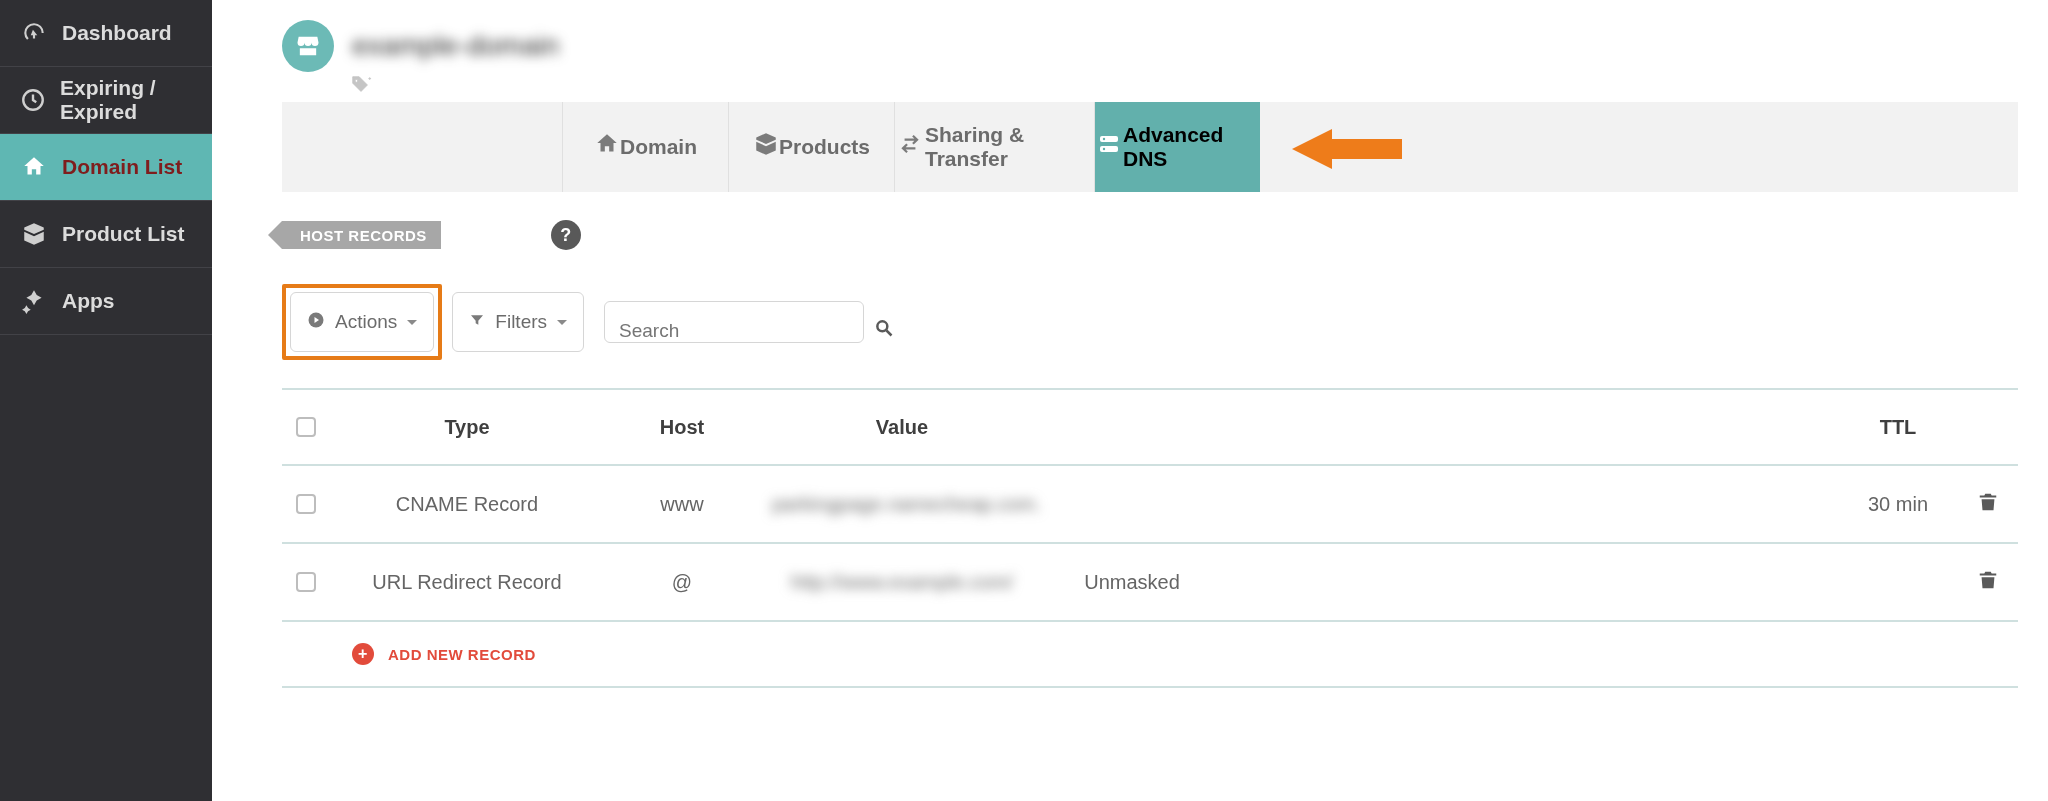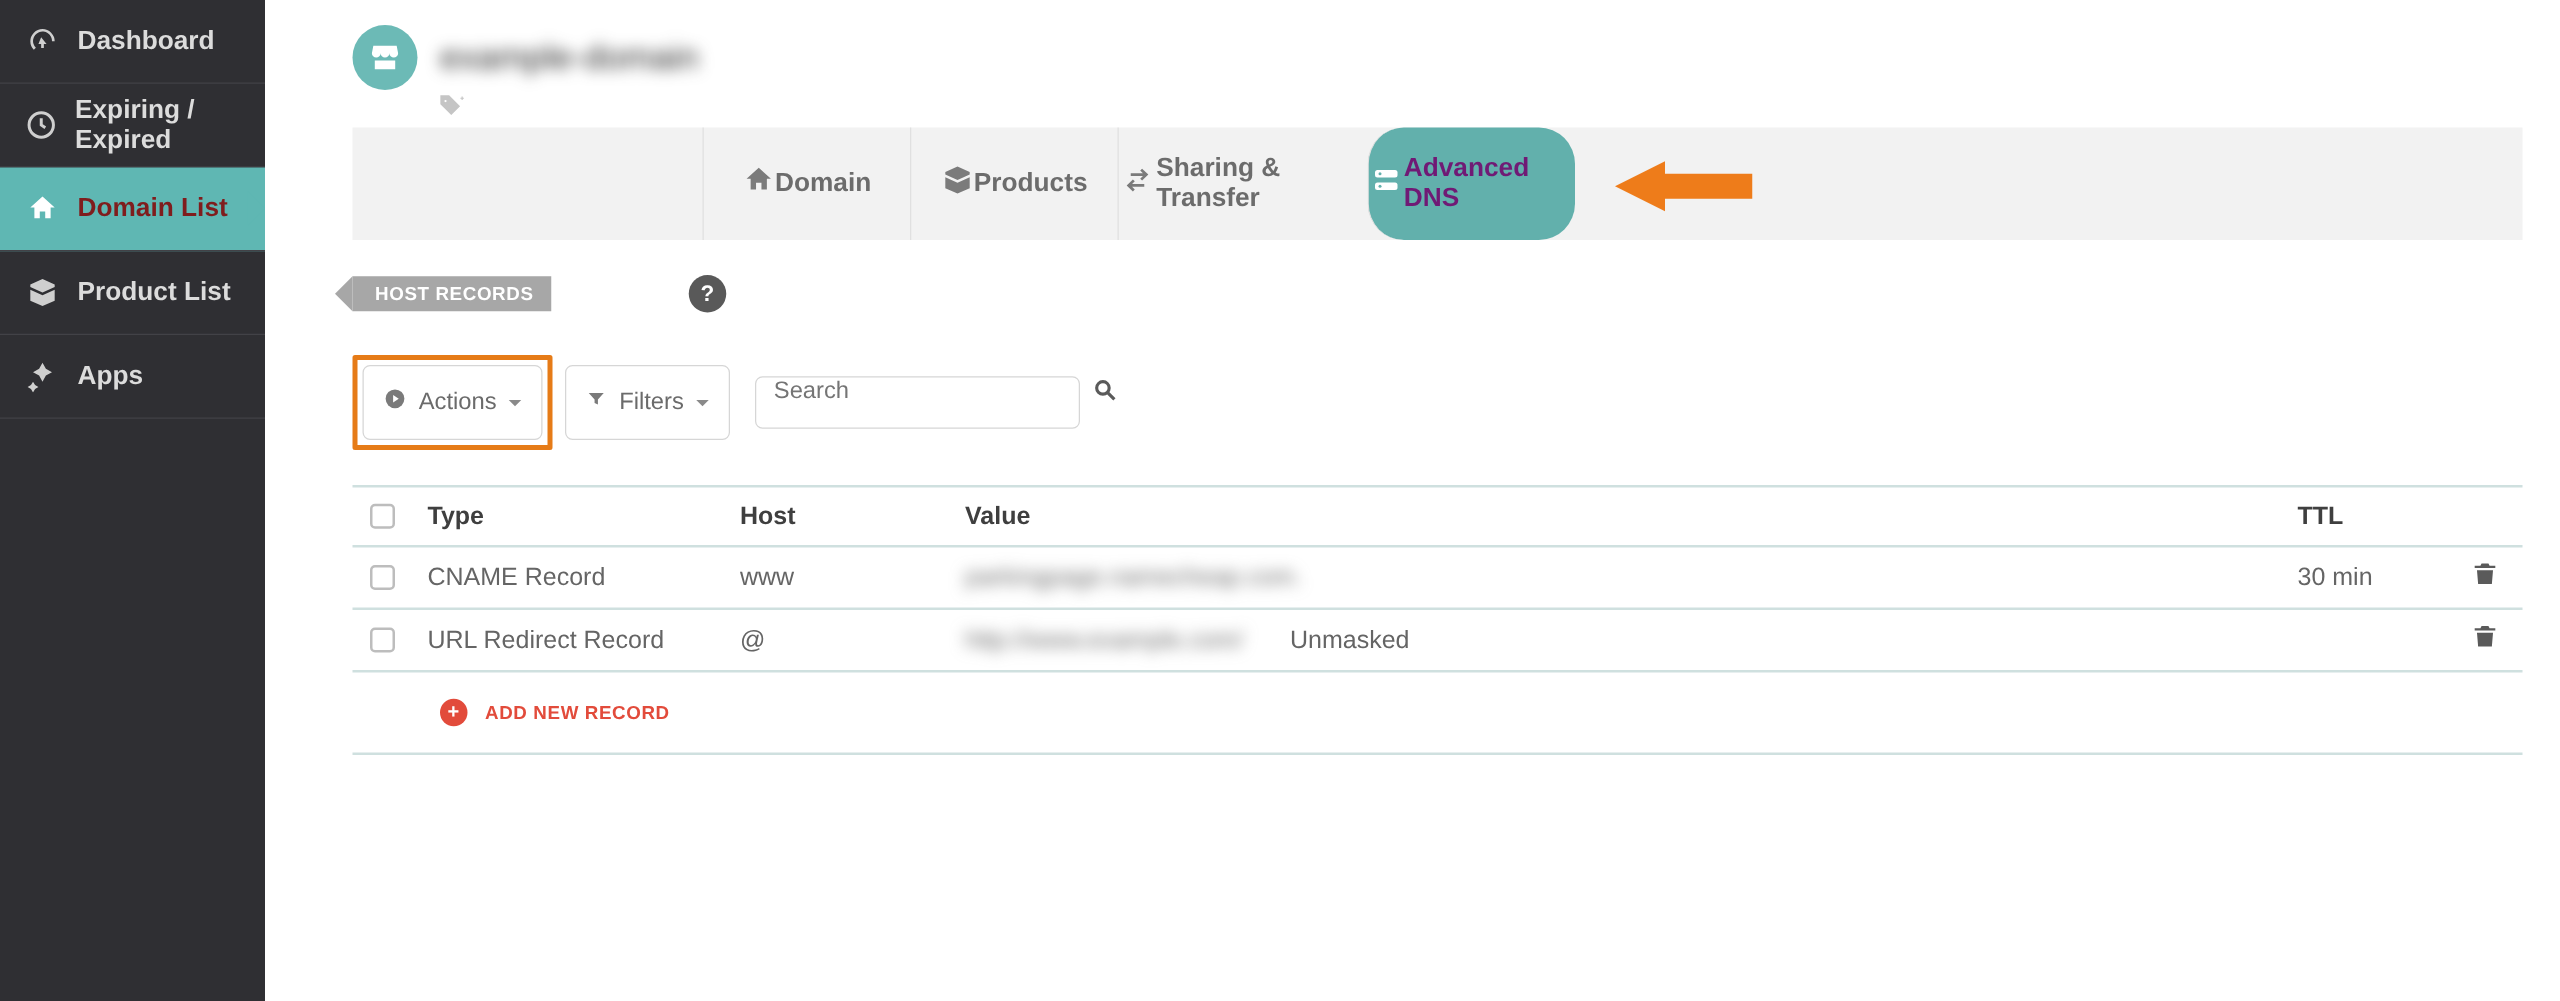--- a/index.html
+++ b/index.html
@@ -116,22 +116,21 @@
     justify-content: center;
     font-size: 21px;
     font-weight: 600;
     color: #6c6c6c;
     cursor: pointer;
     position:relative;
   }
   .tab.wide { flex: 0 0 200px; align-items: center; }
   .tab.active {
     background: #62b0ac;
-    color: #701a75;
-    border-radius: 29px;
+    color: #000000;
   }
   .tab.active::after{
     content:"";
     position:absolute;
     left:50%;
     bottom:-8px;
     margin-left:-8px;
     border:8px solid transparent;
     border-top-color:#62b0ac;
   }
@@ -214,42 +213,43 @@
     border:4px solid #e67b17;
     padding:4px;
     border-radius:2px;
   }
   .search-box{
     border:1px solid #d6d6d6;
     border-radius:6px;
     height:42px;
     padding:0 14px;
     display:flex;
-    align-items:flex-start;
+    align-items:flex-end;
     width:260px;
     color:#9a9a9a;
     gap:10px;
     margin-left:10px;
   }
   .search-box input{
     border:none;outline:none;font-size:19px;color:#6b6b6b;flex:1;background:transparent;
   }
 
   
   .table {
     margin-top: 28px;
   }
   .thead, .trow {
     display:grid;
     grid-template-columns: 60px 250px 180px 260px 200px 1fr 120px 60px;
     align-items:center;
     border-top:2px solid #d9e6e5;
-    height:50px;
+    height:78px;
     font-size:20px;
     color:#656565;
+    text-align:center;
   }
   .thead {
     color:#3f3f3f;
     font-weight:700;
     border-top:2px solid #cfe0df;
     border-bottom:2px solid #cfe0df;
   }
   .trow { border-top:none; border-bottom:2px solid #cfe0df; }
   .checkbox {
     width:20px;height:20px;border:2px solid #bdbdbd;border-radius:4px;background:#fff;display:inline-block;cursor:pointer;margin-left:14px;

